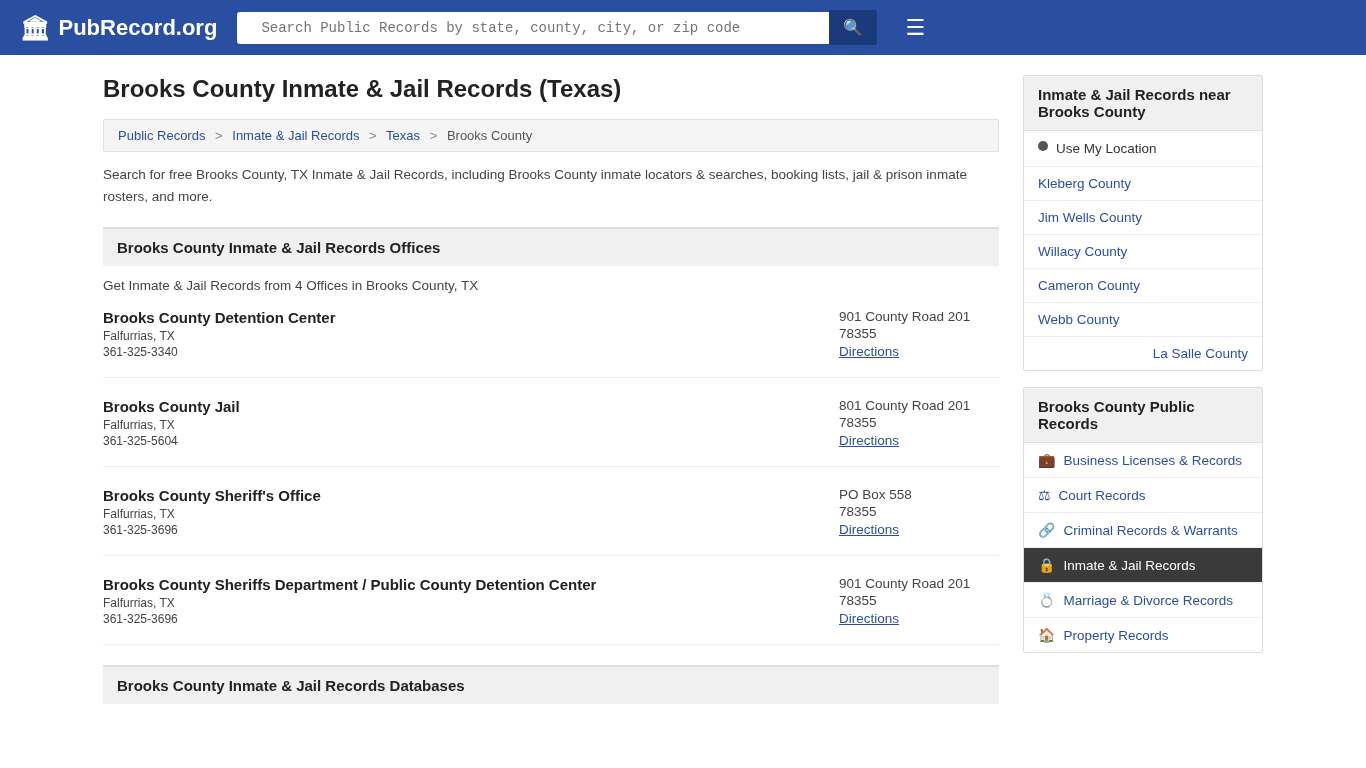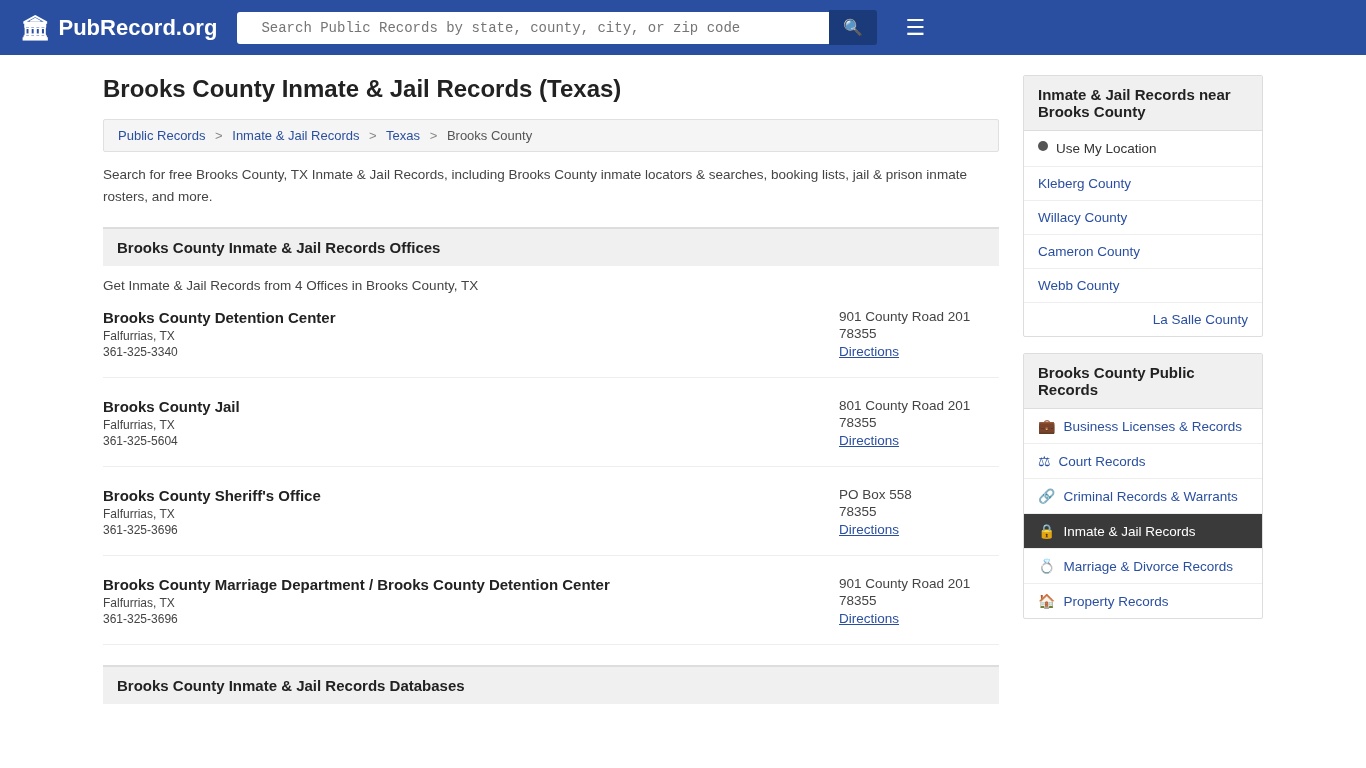--- a/index.html
+++ b/index.html
@@ -310,21 +310,21 @@
       </div>
       <div class="office-right">
         <div class="office-street">PO Box 558</div>
         <div class="office-zip-right">78355</div>
         <button class="directions-link">Directions</button>
       </div>
     </div>
 
     <div class="office-entry">
       <div class="office-left">
-        <div class="office-name">Brooks County Marriage Department / Brooks County Detention Center</div>
+        <div class="office-name">Brooks County Sheriffs Department / Public County Detention Center</div>
         <div class="office-address">Falfurrias, TX</div>
         <div class="office-phone">361-325-3696</div>
       </div>
       <div class="office-right">
         <div class="office-street">901 County Road 201</div>
         <div class="office-zip-right">78355</div>
         <button class="directions-link">Directions</button>
       </div>
     </div>
 
@@ -336,20 +336,21 @@
 
   <div class="sidebar">
 
     <div class="sidebar-box">
       <div class="sidebar-header">Inmate &amp; Jail Records near Brooks County</div>
       <div class="use-location">
         <span class="loc-dot"></span>
         <span>Use My Location</span>
       </div>
       <a class="county-link">Kleberg County</a>
+      <a class="county-link">Jim Wells County</a>
       <a class="county-link">Willacy County</a>
       <a class="county-link">Cameron County</a>
       <a class="county-link">Webb County</a>
       <a class="county-link">La Salle County</a>
     </div>
 
     <div class="sidebar-box">
       <div class="sidebar-header">Brooks County Public Records</div>
       <a class="sidebar-item">
         <span class="si-icon">💼</span>

